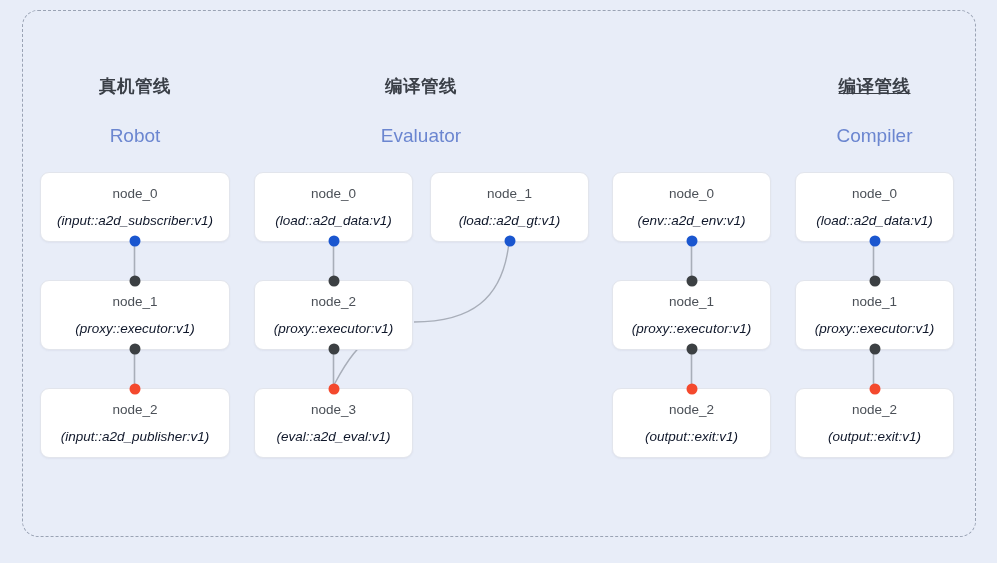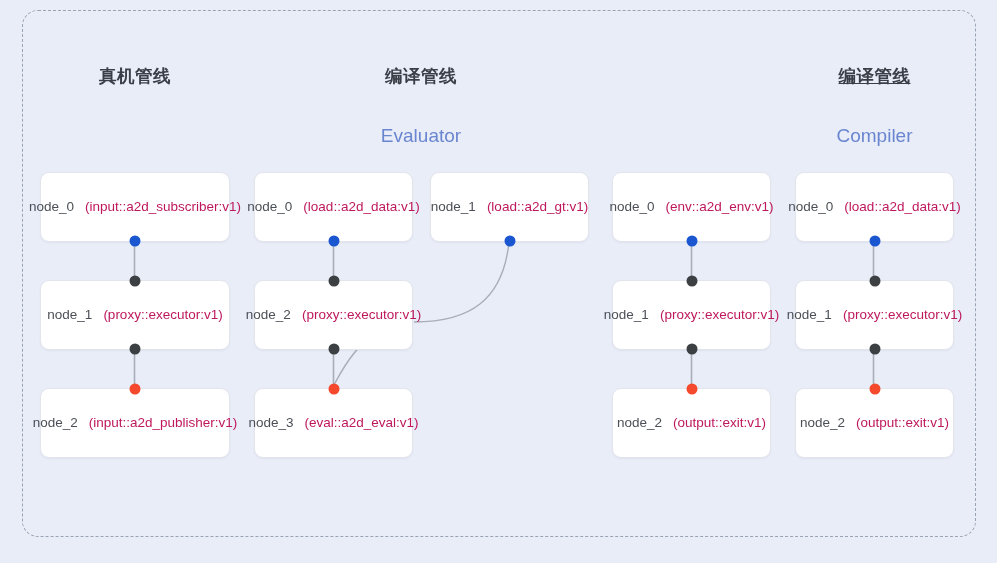--- a/index.html
+++ b/index.html
@@ -27,49 +27,52 @@
     pointer-events: none;
   }
   .col-title-cn {
     position: absolute;
     text-align: center;
     font-size: 17.5px;
     font-weight: bold;
     color: #3a3f47;
     letter-spacing: 0.5px;
     white-space: nowrap;
+    margin-top: 10px;
   }
   .col-title-en {
     position: absolute;
     text-align: center;
     font-size: 19px;
     color: #6b86d0;
     white-space: nowrap;
   }
   .node {
     position: absolute;
     background: #ffffff;
     border: 1px solid #e2e5ec;
     border-radius: 9px;
     box-shadow: 0 1px 2px rgba(60,70,100,0.06);
     display: flex;
+    flex-direction: column;
     align-items: center;
     justify-content: center;
     gap: 11px;
   }
   .node-id {
     font-size: 13.5px;
     color: #4b5057;
     line-height: 1.15;
   }
   .node-kind {
     font-size: 13.5px;
-    color: #be185d;
+    color: #0f172a;
     line-height: 1.15;
     white-space: nowrap;
+    font-style: italic;
   }
   .dot {
     position: absolute;
     width: 11px; height: 11px;
     border-radius: 50%;
     transform: translate(-50%, -50%);
   }
   .dot.blue  { background: #1a56cf; }
   .dot.dark  { background: #3c4043; }
   .dot.red   { background: #f4492d; }
@@ -94,20 +97,21 @@
     <path d="M 372 338 C 358 344 344 366 334.5 384" fill="none" stroke="#a8aeb9" stroke-width="1.4"></path>
 
     <line x1="691.5" y1="241" x2="691.5" y2="278" stroke="#a8aeb9" stroke-width="1.6"></line>
     <line x1="691.5" y1="349" x2="691.5" y2="386" stroke="#a8aeb9" stroke-width="1.6"></line>
 
     <line x1="873.5" y1="241" x2="873.5" y2="278" stroke="#a8aeb9" stroke-width="1.6"></line>
     <line x1="873.5" y1="349" x2="873.5" y2="386" stroke="#a8aeb9" stroke-width="1.6"></line>
   </svg>
 
   <div class="col-title-cn" style="left:40px; top:64px; width:190px;">真机管线</div>
+  <div class="col-title-en" style="left:40px; top:125px; width:190px;">Robot</div>
 
   <div class="node" style="left:40px; top:172px; width:190px; height:70px;">
     <div class="node-id">node_0</div>
     <div class="node-kind">(input::a2d_subscriber:v1)</div>
     <div class="dot blue" style="left:50%; top:100%;"></div>
   </div>
 
   <div class="node" style="left:40px; top:280px; width:190px; height:70px;">
     <div class="node-id">node_1</div>
     <div class="node-kind">(proxy::executor:v1)</div>

